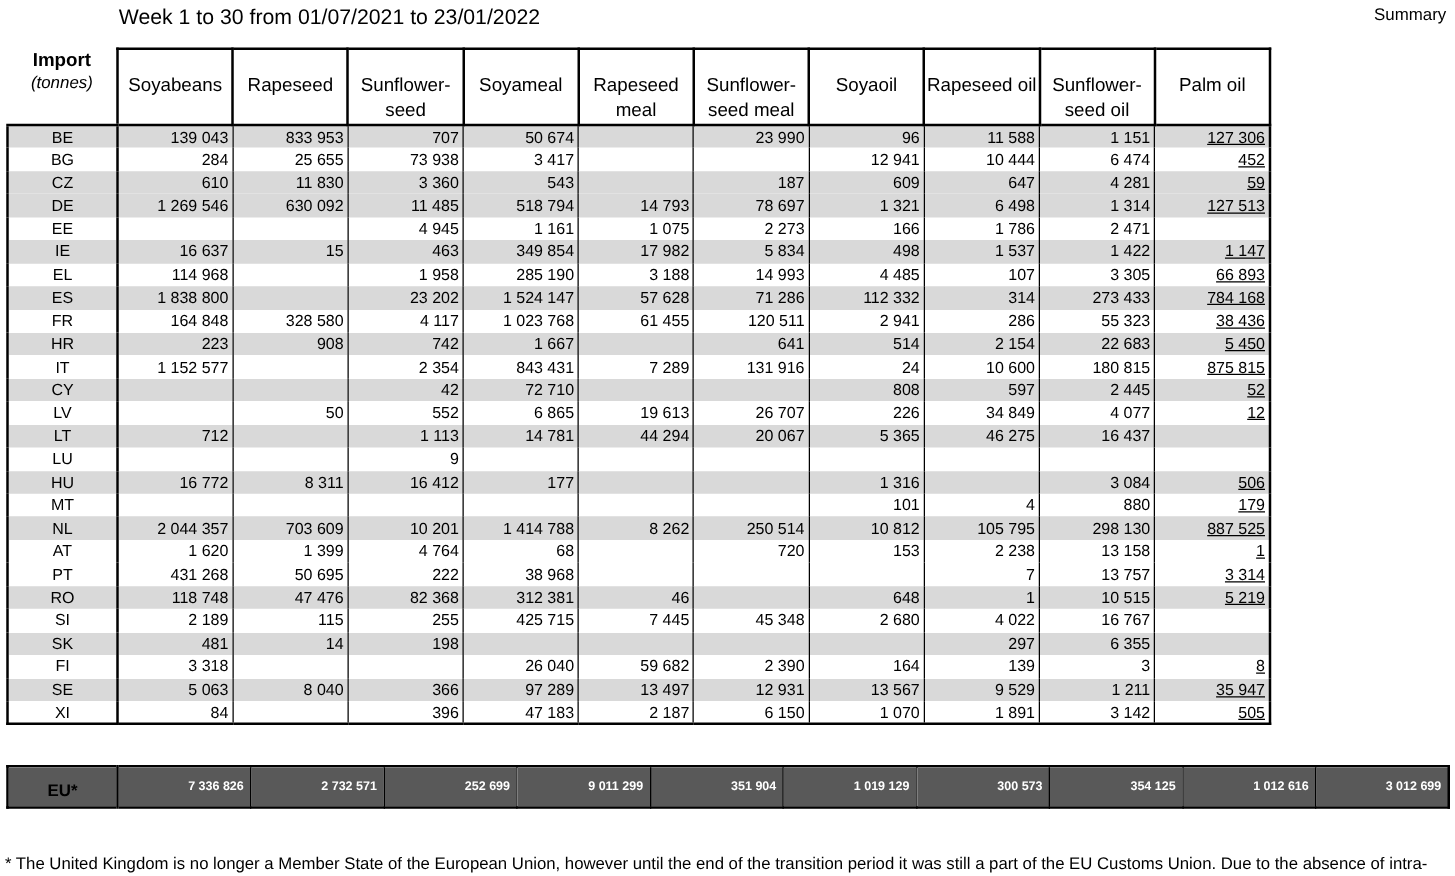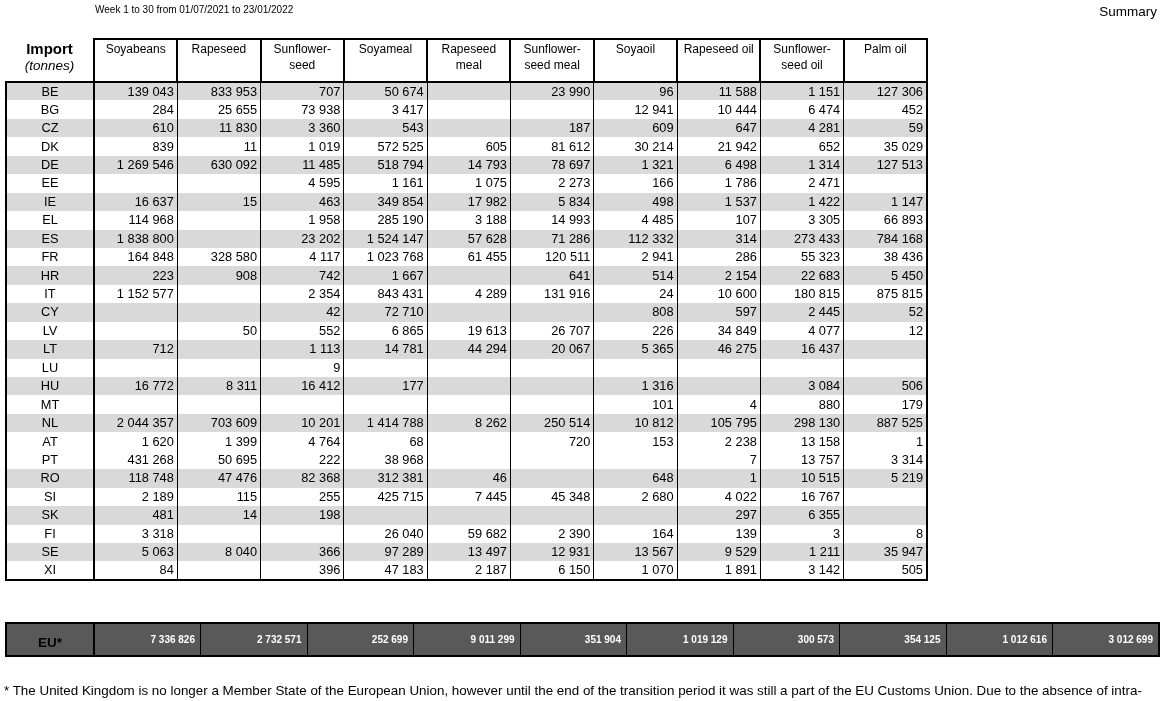--- a/index.html
+++ b/index.html
@@ -13,80 +13,79 @@
   body{
     width:1164px;height:701px;
     background:#ffffff;
     font-family:"Liberation Sans", sans-serif;
     color:#000;
     position:relative;
     overflow:hidden;
   }
   .page-title{
     position:absolute;left:95px;top:4px;
-    font-size:10px;font-weight:400;
+    font-size:17px;font-weight:400;
   }
   .summary-label{
     position:absolute;right:7px;top:4px;
     font-size:13.5px;
   }
   table.data-table{
     position:absolute;left:5px;top:38px;
-    width:923px;
+    width:1012px;
     border-collapse:collapse;
     table-layout:fixed;
   }
   .data-table th, .data-table td{overflow:hidden;}
   th.corner{
     width:88px;
     border:none;
     border-bottom:2px solid var(--border);
     vertical-align:top;
     padding-top:1px;
     height:43px;
     font-weight:400;
   }
   th.corner .imp{font-weight:bold;font-size:15px;line-height:1.2;text-align:center;}
   th.corner .unit{font-style:italic;font-size:13.5px;line-height:1.2;text-align:center;}
   .data-table thead th.colhead{
     border:2px solid var(--border);
     background:#fff;
     font-weight:400;
-    font-size:12px;
+    font-size:15px;
     vertical-align:top;
-    padding-top:2px;
+    padding-top:19px;
     white-space:pre-line;
     line-height:1.3;
     text-align:center;
   }
   .data-table tbody td{
     height:18.45px;
     padding:0 3px;
     font-size:12.8px;
     line-height:1.1;
     border-left:1px solid var(--border);
     border-right:1px solid var(--border);
   }
   .data-table tbody td.country{
     text-align:center;
     border-left:2px solid var(--border);
     border-right:2px solid var(--border);
     padding:0;
   }
   .data-table tbody td.num{text-align:right;}
-  .data-table tbody td.num:last-child{border-right:2px solid var(--border);}
+  .data-table tbody td.num:last-child{border-right:2px solid var(--border);text-decoration:underline;}
   .data-table tbody tr.stripe td{background:var(--stripe);}
   .data-table tbody tr:last-child td{border-bottom:2px solid var(--border);}
   table.total-table{
     position:absolute;left:5px;top:612px;
     width:1155px;
     border-collapse:collapse;
     table-layout:fixed;
     border:2px solid var(--border);
-    margin-top:10px;
   }
   .total-table td{
     background:var(--total_bg);
     height:33px;
     border:1px solid var(--border);
     font-weight:bold;
     overflow:hidden;
   }
   .total-table td.total-label{
     width:88px;
@@ -172,51 +171,38 @@
         <td class="num">11 830</td>
         <td class="num">3 360</td>
         <td class="num">543</td>
         <td class="num"></td>
         <td class="num">187</td>
         <td class="num">609</td>
         <td class="num">647</td>
         <td class="num">4 281</td>
         <td class="num">59</td>
       </tr>
-      <tr>
-        <td class="country">DK</td>
-        <td class="num">839</td>
-        <td class="num">11</td>
-        <td class="num">1 019</td>
-        <td class="num">572 525</td>
-        <td class="num">605</td>
-        <td class="num">81 612</td>
-        <td class="num">30 214</td>
-        <td class="num">21 942</td>
-        <td class="num">652</td>
-        <td class="num">35 029</td>
-      </tr>
       <tr class="stripe">
         <td class="country">DE</td>
         <td class="num">1 269 546</td>
         <td class="num">630 092</td>
         <td class="num">11 485</td>
         <td class="num">518 794</td>
         <td class="num">14 793</td>
         <td class="num">78 697</td>
         <td class="num">1 321</td>
         <td class="num">6 498</td>
         <td class="num">1 314</td>
         <td class="num">127 513</td>
       </tr>
       <tr>
         <td class="country">EE</td>
         <td class="num"></td>
         <td class="num"></td>
-        <td class="num">4 595</td>
+        <td class="num">4 945</td>
         <td class="num">1 161</td>
         <td class="num">1 075</td>
         <td class="num">2 273</td>
         <td class="num">166</td>
         <td class="num">1 786</td>
         <td class="num">2 471</td>
         <td class="num"></td>
       </tr>
       <tr class="stripe">
         <td class="country">IE</td>
@@ -282,21 +268,21 @@
         <td class="num">2 154</td>
         <td class="num">22 683</td>
         <td class="num">5 450</td>
       </tr>
       <tr>
         <td class="country">IT</td>
         <td class="num">1 152 577</td>
         <td class="num"></td>
         <td class="num">2 354</td>
         <td class="num">843 431</td>
-        <td class="num">4 289</td>
+        <td class="num">7 289</td>
         <td class="num">131 916</td>
         <td class="num">24</td>
         <td class="num">10 600</td>
         <td class="num">180 815</td>
         <td class="num">875 815</td>
       </tr>
       <tr class="stripe">
         <td class="country">CY</td>
         <td class="num"></td>
         <td class="num"></td>

